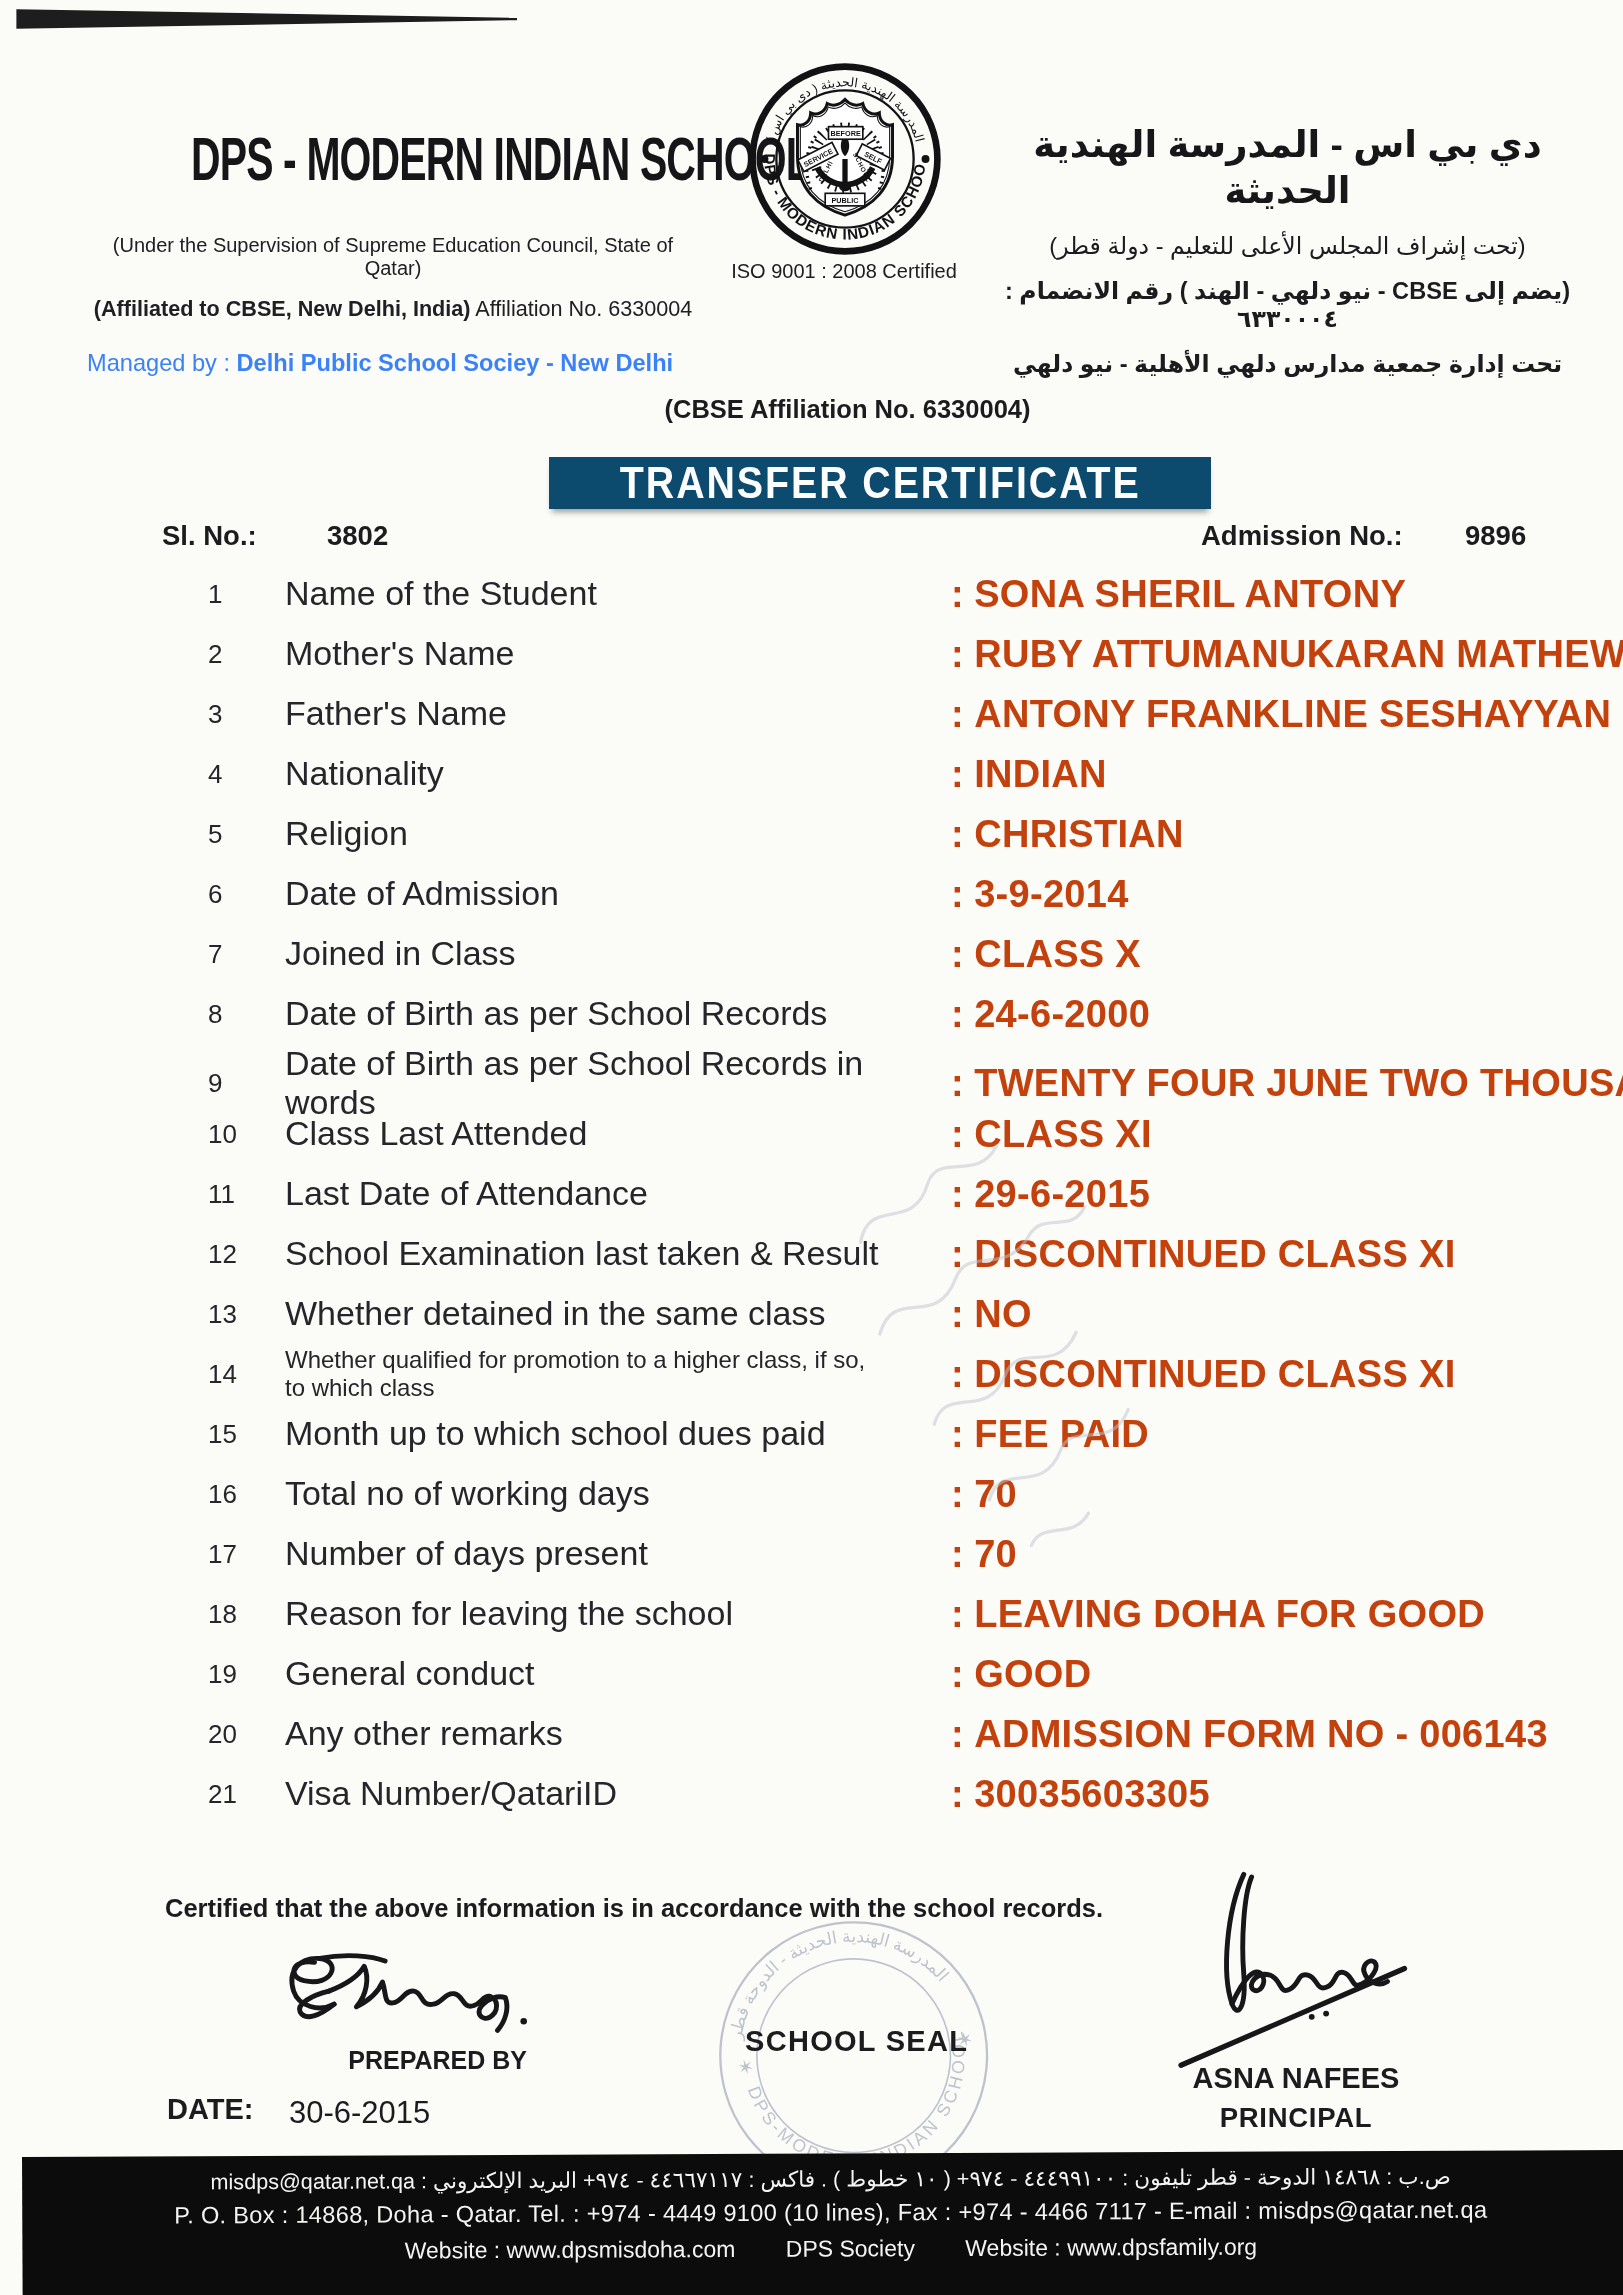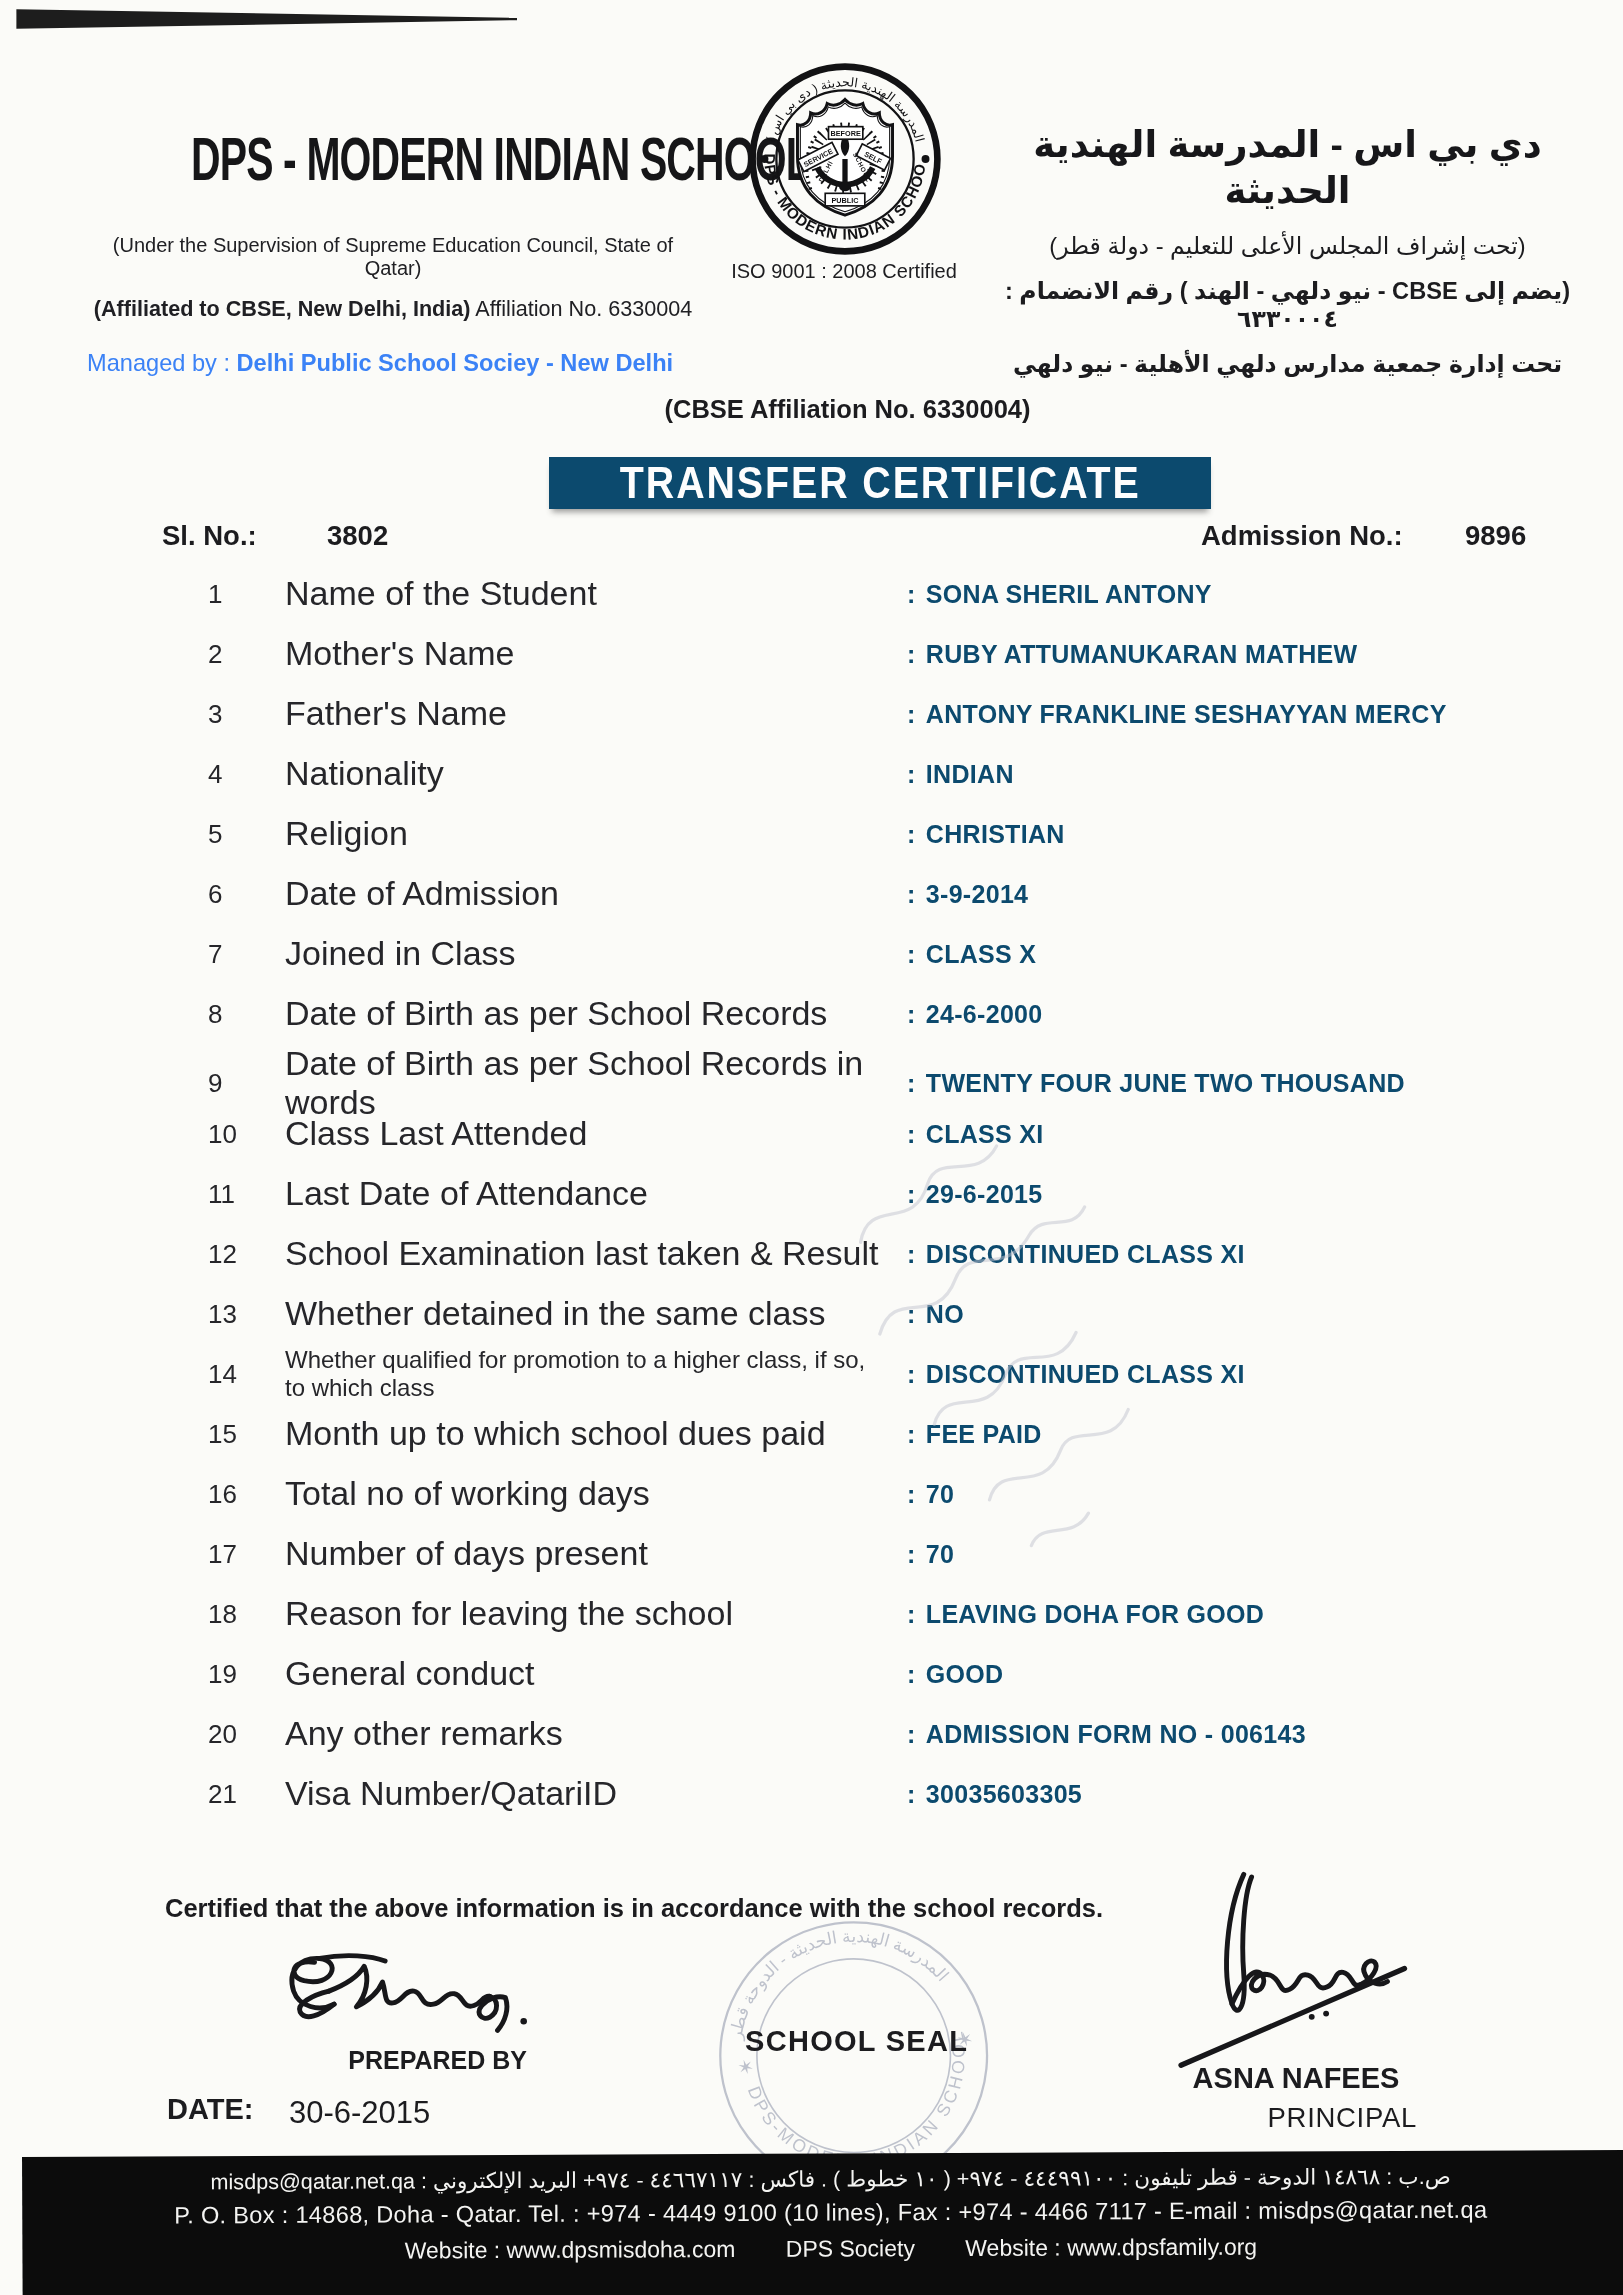--- a/index.html
+++ b/index.html
@@ -58,36 +58,36 @@
   .sl-label   { left:162px; }
   .sl-value   { left:327px; }
   .adm-label  { left:1201px; }
   .adm-value  { left:1465px; }
 
   
   .rows { left:167px; top:564px; width:1394px; }
   .row { display:grid; grid-template-columns:118px 622px 1fr; align-items:center; height:60px; }
   .row .num { padding-left:41px; font-size:26px; color:#26262a; }
   .row .label { font-size:34px; color:#26262a; padding-right:11.8px; line-height:1.15; }
-  .row .cv { white-space:nowrap; font-size:25px; font-weight:bold; color:#0c4a6e; }
+  .row .cv { white-space:nowrap; font-size:38px; font-weight:bold; color:#c2410c;margin-left:44px; }
   .row .cv .colon { display:inline-block; }
   .row .cv .val { margin-left:10.5px; letter-spacing:0.3px; }
   .row.long-label .label { font-size:24px; width:612px; }
 
   
   .certification { left:165px; top:1894px; font-size:25.5px; font-weight:bold; white-space:nowrap; }
 
   .prepared-label { left:291px; top:2046px; width:236px; text-align:right; font-size:25px; font-weight:bold; }
   .date-label  { left:167px; top:2093px; font-size:29px; font-weight:bold; }
   .date-value  { left:289px; top:2095px; font-size:31px; }
 
   .seal-label { left:745px; top:2025px; font-size:29px; font-weight:bold; letter-spacing:1.3px; z-index:3; }
 
   .principal-name  { left:1175px; top:2062px; width:242px; text-align:center; font-size:29px; font-weight:bold; z-index:3; }
-  .principal-title { left:1175px; top:2102px; width:242px; text-align:right; font-size:27.5px; font-weight:normal; letter-spacing:0.7px; }
+  .principal-title { left:1175px; top:2102px; width:242px; text-align:center; font-size:27.5px; font-weight:bold; letter-spacing:0.7px; }
 
   svg text { font-family:"Liberation Sans","DejaVu Sans",sans-serif; }
 
   .sig-prepared { left:274px; top:1944px; z-index:2; }
   .sig-principal { left:1164px; top:1869px; z-index:4; }
   .seal-stamp { left:702px; top:1913px; z-index:1; opacity:.62; }
   .ghost-ink { left:838px; top:1113px; opacity:.5; }
 
   
   .footer {

